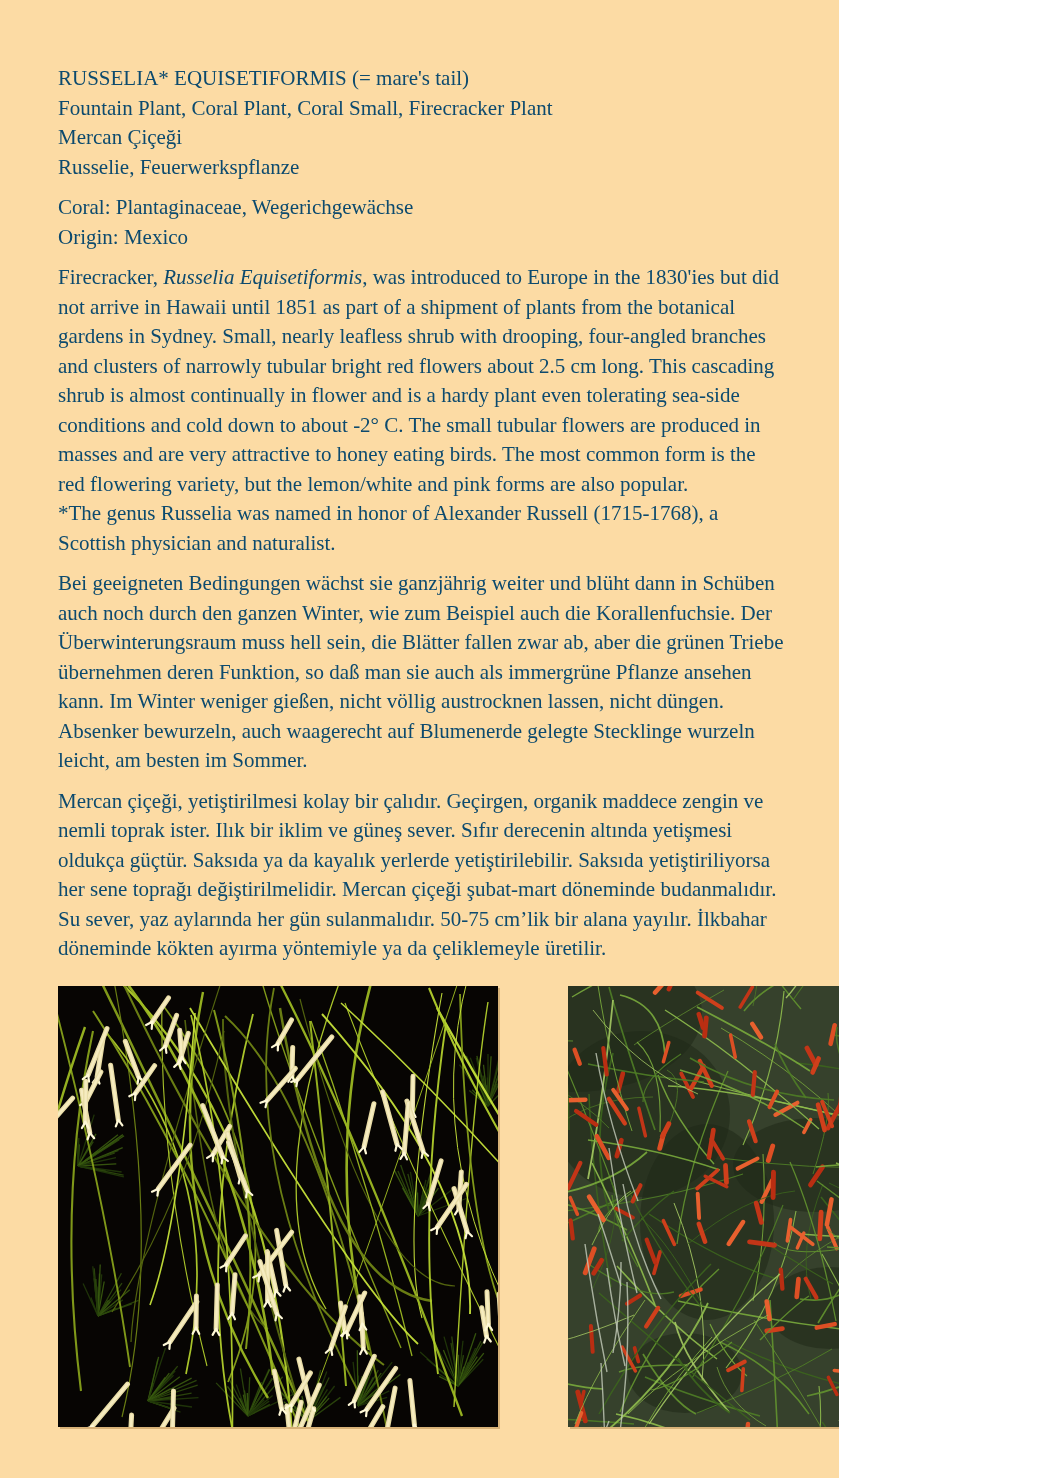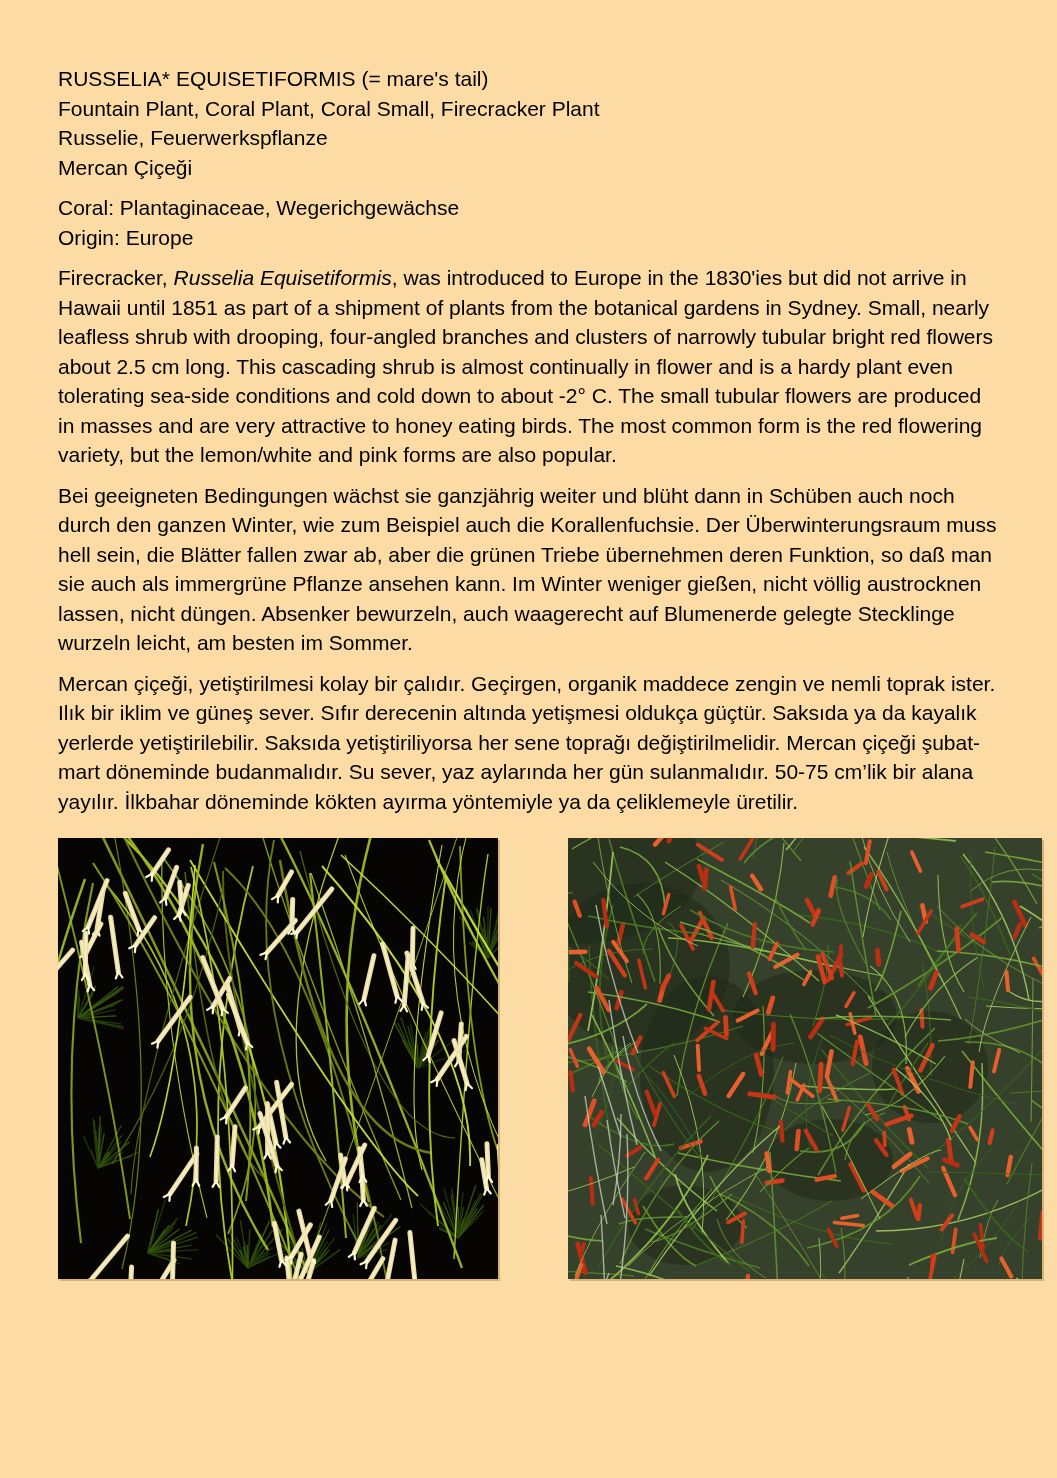--- a/index.html
+++ b/index.html
@@ -1,21 +1,21 @@
 <!DOCTYPE html>
 <html><head>
 <meta charset="utf-8">
 <style>
   html,body{margin:0;padding:0;}
   .page{
     position:relative;
-    width:1057px;height:1478px;
+    width:839px;height:1478px;
     background:#fcdba4;
-    color:#000000;
-    font-family:Liberation Sans, sans-serif;
+    color:#0c4a6e;
+    font-family:Liberation Serif, serif;
     font-size:21px;line-height:29.5px;
     overflow:hidden;
   }
   .content{padding:64px 54px 0 58px;}
   .block{margin:0;}
   .block + .block{margin-top:11px;}
   .line{white-space:nowrap;}
   .it{font-style:italic;}
   .photos{display:flex;gap:70px;margin-top:22px;}
   .photo{flex:0 0 auto;box-shadow:2px 2px 0 rgba(150,104,40,.35);}
@@ -23,31 +23,32 @@
 </style>
 </head>
 <body>
 
 <div class="page">
   <div class="content">
 
     <div class="block">
       <div class="line">RUSSELIA* EQUISETIFORMIS (= mare's tail)</div>
       <div class="line">Fountain Plant, Coral Plant, Coral Small, Firecracker Plant</div>
+      <div class="line">Mercan Çiçeği</div>
       <div class="line">Russelie, Feuerwerkspflanze</div>
-      <div class="line">Mercan Çiçeği</div>
     </div>
 
     <div class="block">
       <div class="line">Coral: Plantaginaceae, Wegerichgewächse</div>
-      <div class="line">Origin: Europe</div>
+      <div class="line">Origin: Mexico</div>
     </div>
 
     <div class="block">
       <span>Firecracker, </span><span class="it">Russelia Equisetiformis</span><span>, was introduced to Europe in the 1830'ies but did not arrive in Hawaii until 1851 as part of a shipment of plants from the botanical gardens in Sydney. Small, nearly leafless shrub with drooping, four-angled branches and clusters of narrowly tubular bright red flowers about 2.5 cm long. This cascading shrub is almost continually in flower and is a hardy plant even tolerating sea-side conditions and cold down to about -2° C. The small tubular flowers are produced in masses and are very attractive to honey eating birds. The most common form is the red flowering variety, but the lemon/white and pink forms are also popular.</span>
+      <div>*The genus Russelia was named in honor of Alexander Russell (1715-1768), a Scottish physician and naturalist.</div>
     </div>
 
     <div class="block">Bei geeigneten Bedingungen wächst sie ganzjährig weiter und blüht dann in Schüben auch noch durch den ganzen Winter, wie zum Beispiel auch die Korallenfuchsie. Der Überwinterungsraum muss hell sein, die Blätter fallen zwar ab, aber die grünen Triebe übernehmen deren Funktion, so daß man sie auch als immergrüne Pflanze ansehen kann. Im Winter weniger gießen, nicht völlig austrocknen lassen, nicht düngen. Absenker bewurzeln, auch waagerecht auf Blumenerde gelegte Stecklinge wurzeln leicht, am besten im Sommer.</div>
 
     <div class="block">Mercan çiçeği, yetiştirilmesi kolay bir çalıdır. Geçirgen, organik maddece zengin ve nemli toprak ister. Ilık bir iklim ve güneş sever. Sıfır derecenin altında yetişmesi oldukça güçtür. Saksıda ya da kayalık yerlerde yetiştirilebilir. Saksıda yetiştiriliyorsa her sene toprağı değiştirilmelidir. Mercan çiçeği şubat-mart döneminde budanmalıdır. Su sever, yaz aylarında her gün sulanmalıdır. 50-75 cm’lik bir alana yayılır. İlkbahar döneminde kökten ayırma yöntemiyle ya da çeliklemeyle üretilir.</div>
 
     <div class="photos">
       <div class="photo">
         <svg width="440" height="441" viewBox="0 0 440 441" xmlns="http://www.w3.org/2000/svg">
             <rect width="440" height="441" fill="#070503"></rect>

